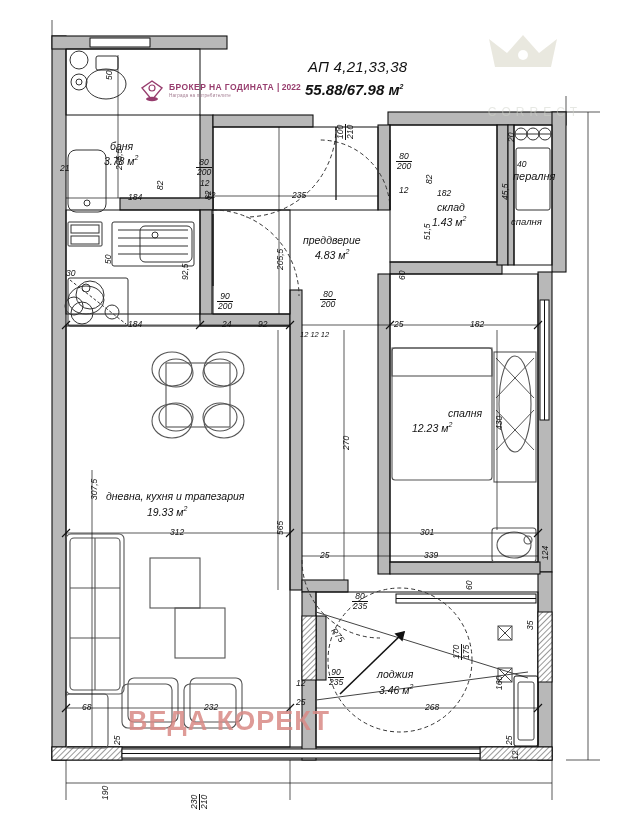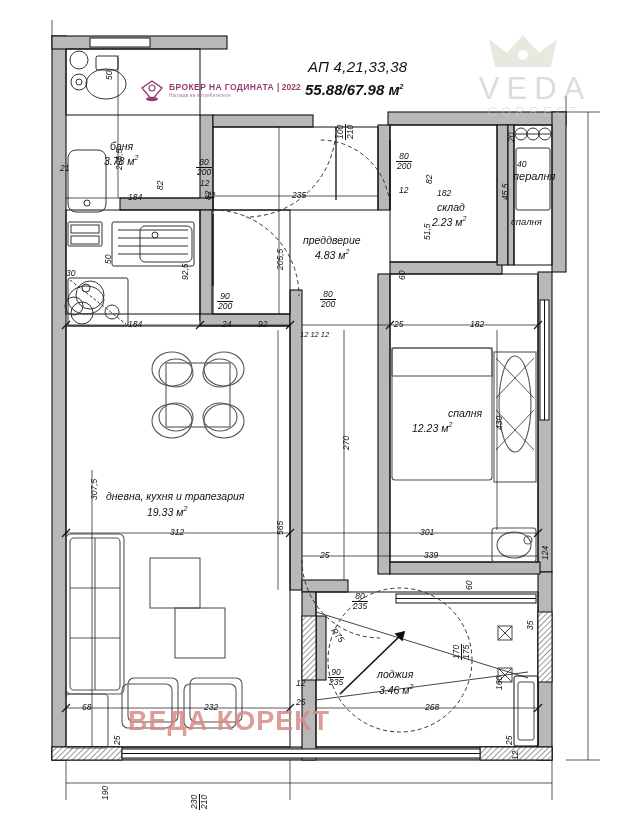--- a/index.html
+++ b/index.html
@@ -329,21 +329,21 @@
   <span>3.78 м</span><span class="sup">2</span>
 </div>
 
 <div class="lbl room-name" style="left:303px;top:234px;">преддверие</div>
 <div class="lbl room-area" style="left:315px;top:248px;">
   <span>4.83 м</span><span class="sup">2</span>
 </div>
 
 <div class="lbl room-name" style="left:437px;top:201px;">склад</div>
 <div class="lbl room-area" style="left:432px;top:215px;">
-  <span>2.23 м</span><span class="sup">2</span>
+  <span>1.43 м</span><span class="sup">2</span>
 </div>
 
 <div class="lbl room-name" style="left:513px;top:170px;font-size:11px;">пералня</div>
 <div class="lbl room-name" style="left:511px;top:216px;font-size:9.5px;">спалня</div>
 
 <div class="lbl room-name" style="left:421px;top:407px;margin-left:27px;">спалня</div>
 <div class="lbl room-area" style="left:412px;top:421px;">
   <span>12.23 м</span><span class="sup">2</span>
 </div>
 
@@ -443,21 +443,20 @@
 <div class="dimv" style="left:504px;top:745px;">25</div>
 <div class="dimv" style="left:540px;top:560px;">124</div>
 <div class="dim" style="left:330px;top:630px;transform:rotate(52deg);">R75</div>
 <div class="dimv" style="left:510px;top:760px;">12</div>
 
 <div id="wm-veda">
   <svg width="140" height="40" viewBox="0 0 140 40">
     <path d="M30 34 L24 6 L42 20 L58 2 L74 20 L92 6 L86 34 Z" fill="#d5d2c0"></path>
     <circle cx="58" cy="22" r="5" fill="#fff"></circle>
   </svg>
-  <div class="vtxt">VEDA</div>
   <div class="ctxt">CORRECT</div>
 </div>
 
 <div id="wm-bottom">ВЕДА КОРЕКТ</div>
 
 <div id="badge">
   <svg width="24" height="24" viewBox="0 0 24 24">
     <polygon points="12,2 22,9 12,21 2,9" fill="none" stroke="#8f2d62" stroke-width="1.4"></polygon>
     <circle cx="12" cy="9" r="3" fill="none" stroke="#8f2d62" stroke-width="1.2"></circle>
     <ellipse cx="12" cy="20" rx="6" ry="2.2" fill="#8f2d62"></ellipse>

